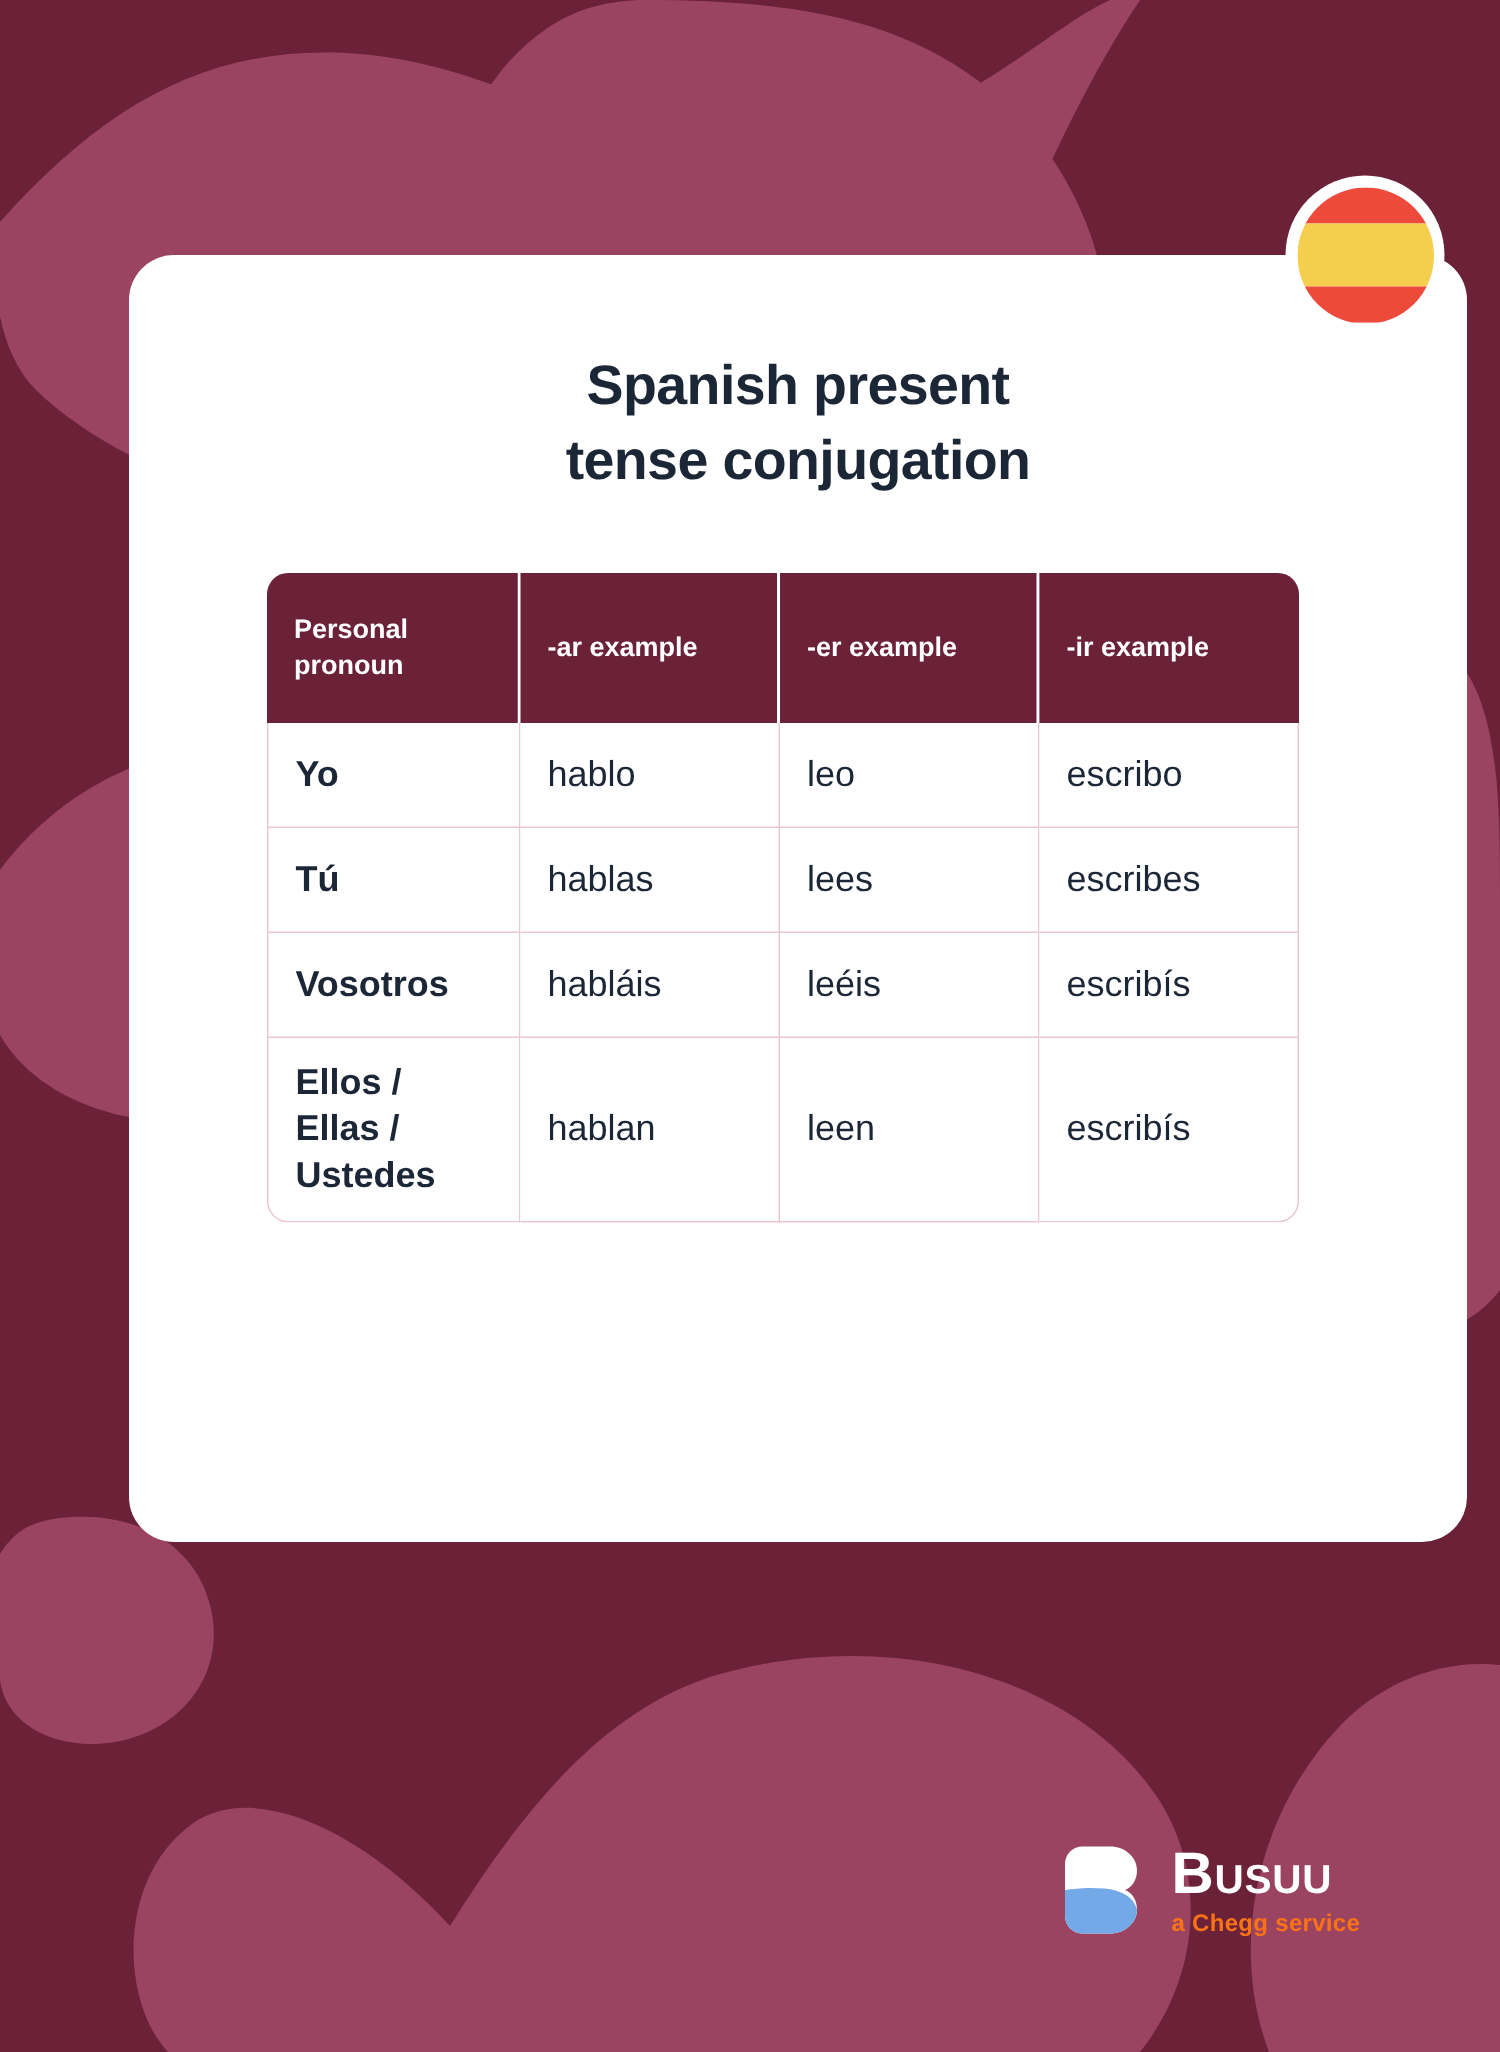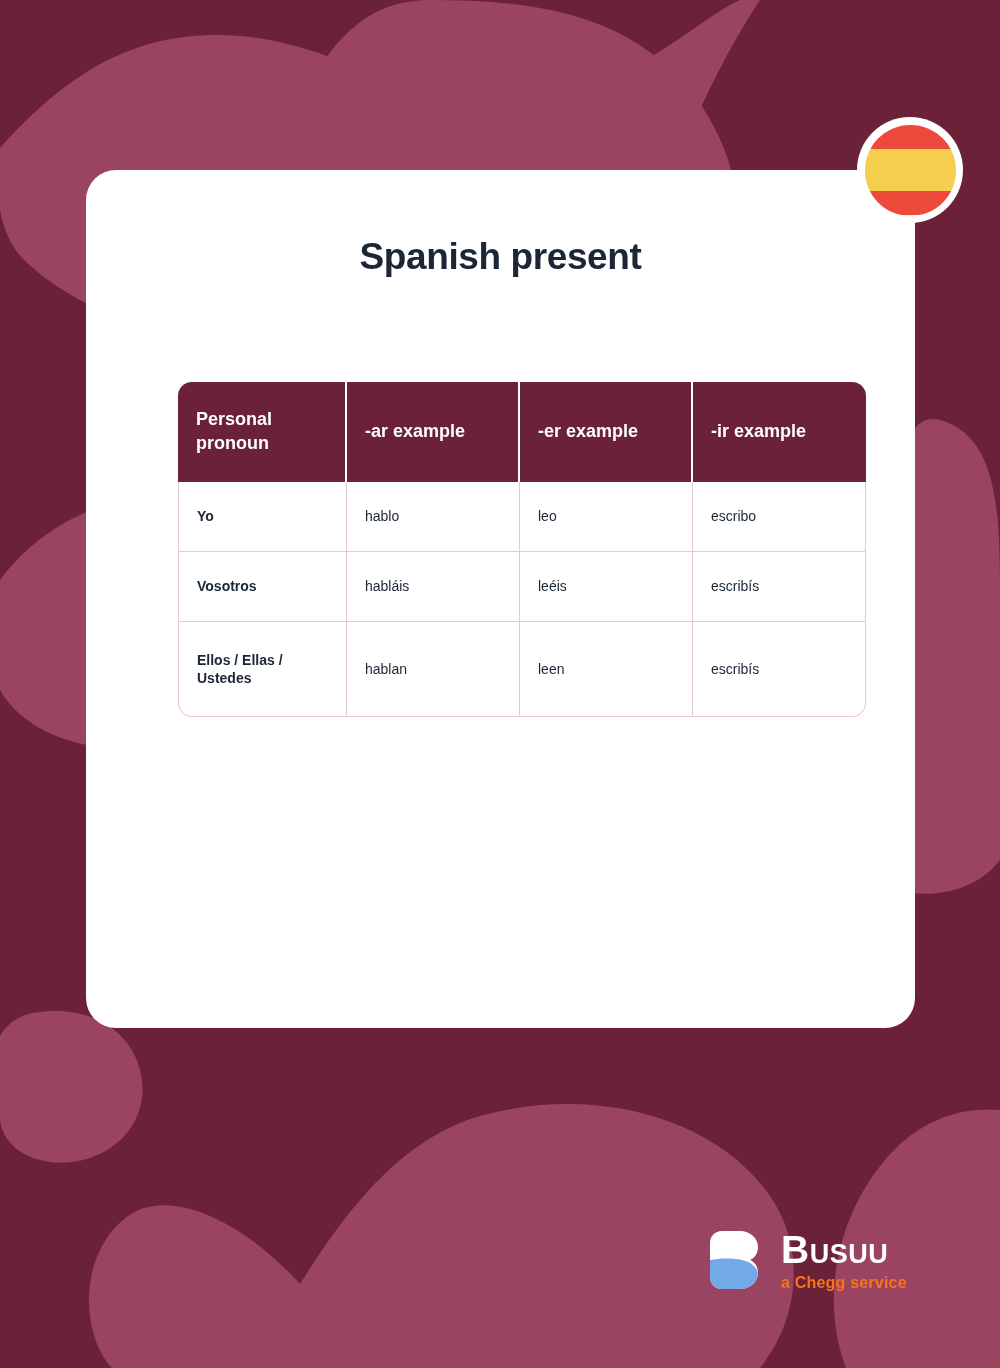--- a/index.html
+++ b/index.html
@@ -24,21 +24,21 @@
     overflow: hidden;
     z-index: 0;
   }
   .bg-layer svg { display: block; width: 1000px; height: 1368px; }
 
   
   .card {
     position: absolute;
     left: 86px;
     top: 170px;
-    width: 829px;
+    width: 892px;
     height: 858px;
     background: #FFFFFF;
     border-radius: 30px;
     z-index: 2;
   }
 
   .card-title {
     position: absolute;
     left: 0;
     right: 0;
@@ -100,21 +100,21 @@
     padding: 17px 18px;
     height: 100px;
     line-height: 1.32;
     border-right: 2px solid #FFFFFF;
   }
   .conj-table th:last-child { border-right: none; }
   .conj-table th:first-child { border-top-left-radius: 14px; border-bottom-left-radius: 0; }
   .conj-table th:last-child  { border-top-right-radius: 14px; }
 
   .conj-table td {
-    font-size: 14px;
+    font-size: 24px;
     color: #1B2637;
     vertical-align: middle;
     padding: 14px 18px;
     background: #FFFFFF;
     border-bottom: 1.6px solid #E9C8D2;
     border-right: 1.6px solid #E9C8D2;
     line-height: 1.3;
   }
   .conj-table td:first-child {
     font-weight: bold;
@@ -185,20 +185,21 @@
       <path d="M 1000,1110 L 1000,1368 L 846,1368 C 820,1300 836,1212 892,1152 C 920,1122 960,1106 1000,1110 Z"></path>
       <path d="M 40,1012 C 90,1006 130,1030 140,1070 C 152,1116 120,1156 72,1162 C 36,1166 4,1150 0,1120 L 0,1036 C 10,1020 22,1014 40,1012 Z"></path>
     </g>
   </svg>
 </div>
 
 <div class="card">
 
   <h1 class="card-title">
     <span>Spanish present</span><br>
+    <span>tense conjugation</span>
   </h1>
 
   <table class="conj-table">
     <colgroup>
       <col class="col-pronoun">
         <col class="col-ar">
         <col class="col-er">
         <col class="col-ir">
     </colgroup>
     <thead>
@@ -210,20 +211,26 @@
       </tr>
     </thead>
     <tbody>
       <tr class="row-short">
         <td>Yo</td>
         <td>hablo</td>
         <td>leo</td>
         <td>escribo</td>
       </tr>
       <tr class="row-short">
+        <td>Tú</td>
+        <td>hablas</td>
+        <td>lees</td>
+        <td>escribes</td>
+      </tr>
+      <tr class="row-short">
         <td>Vosotros</td>
         <td>habláis</td>
         <td>leéis</td>
         <td>escribís</td>
       </tr>
       <tr class="row-tall">
         <td>Ellos / Ellas / Ustedes</td>
         <td>hablan</td>
         <td>leen</td>
         <td>escribís</td>

